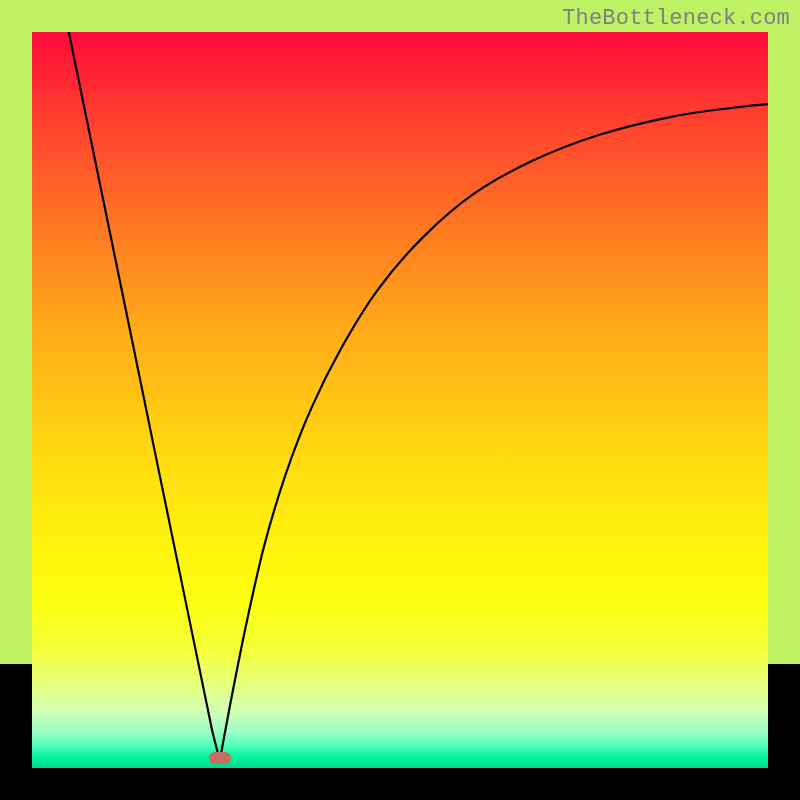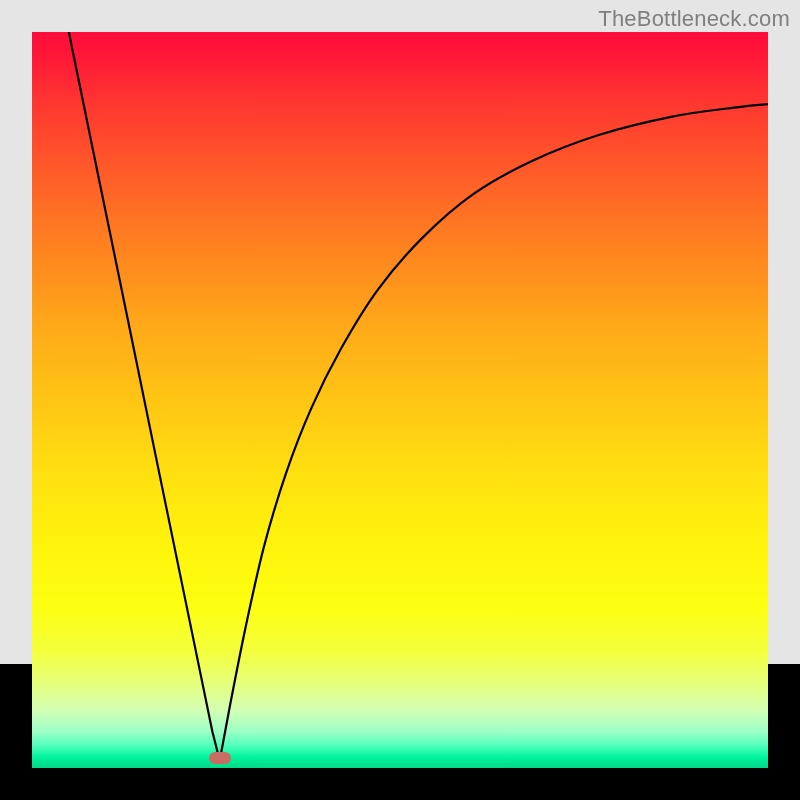--- a/index.html
+++ b/index.html
@@ -8,21 +8,22 @@
     width: 800px;
     height: 800px;
     overflow: hidden;
     background: #000;
     font-family: Arial, Helvetica, sans-serif;
   }
   .frame {
     position: relative;
     width: 800px;
     height: 664px;
-    background: #e5e5e5;
+    background: #bef264;
+    font-family: Liberation Mono, monospace;
   }
   .plot-area {
     position: absolute;
     left: 32px;
     top: 32px;
     width: 736px;
     height: 736px;
     background: linear-gradient(
       to bottom,
       #ff0b3b 0%,

